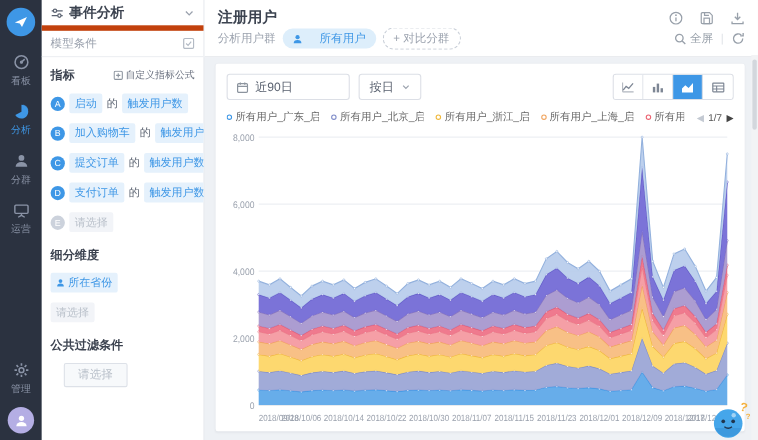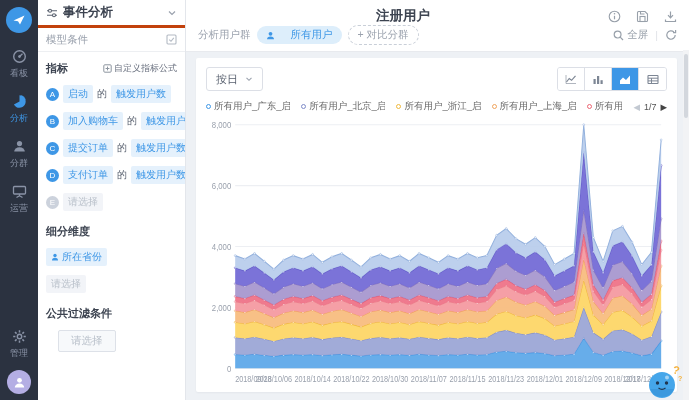--- a/index.html
+++ b/index.html
@@ -9,38 +9,38 @@
   
   .rail { width:38px; background:#2b3240; flex-shrink:0; display:flex; flex-direction:column; align-items:center; padding:7px 0 6px; }
   .logo { width:26px; height:26px; border-radius:50%; background:#3e97e6; display:flex; align-items:center; justify-content:center; margin-bottom:16px; cursor:pointer; }
   .rail-item { display:flex; flex-direction:column; align-items:center; gap:3px; margin-bottom:14px; color:#8a93a6; font-size:9px; cursor:pointer; }
   .rail-item.active { color:#3e97e6; }
   .rail-spacer { flex:1; }
   .avatar { width:24px; height:24px; border-radius:50%; background:#b4aee4; display:flex; align-items:center; justify-content:center; margin-top:8px; cursor:pointer; }
 
   
   .panel { width:148px; background:#fff; border-right:1px solid #e3e6eb; flex-shrink:0; display:flex; flex-direction:column; font-size:11px; }
-  .panel-header { height:28px; display:flex; align-items:center; gap:5px; padding:0 8px; border-bottom:3px solid #c2410c; }
+  .panel-header { height:28px; display:flex; align-items:center; gap:5px; padding:0 8px; border-bottom:5px solid #c2410c; }
   .panel-title { flex:1; font-size:12.5px; font-weight:bold; color:#3c4350; }
   .model-row { height:24px; display:flex; align-items:center; padding:0 8px; color:#9aa1ad; font-size:10.5px; border-bottom:1px solid #edeff2; }
   .model-row .spacer { flex:1; }
   .panel-body { padding:9px 8px; overflow:hidden; }
   .prow { display:flex; align-items:center; gap:4px; margin-bottom:9px; white-space:nowrap; }
   .sec-label { font-weight:bold; color:#3c4350; font-size:11px; }
   .tag { background:#e5f1fc; color:#3e97e6; padding:2px 5px; border-radius:2px; font-size:10px; cursor:pointer; display:inline-flex; align-items:center; gap:3px; }
   .tag.gray { background:#f2f4f8; color:#b9c0ca; }
   .badge { width:13px; height:13px; border-radius:50%; background:#3e97e6; color:#fff; font-size:8px; display:flex; align-items:center; justify-content:center; flex-shrink:0; }
   .badge.gray { background:#ccd2dc; }
   .conn { color:#5a6270; font-size:10px; }
   .formula { margin-left:auto; color:#6b7280; font-size:9px; display:flex; align-items:center; gap:2px; cursor:pointer; }
   .select-btn { border:1px solid #dde1e8; background:#f7f9fb; color:#b9c0ca; padding:3px 12px; border-radius:2px; margin-left:12px; font-size:10.5px; cursor:pointer; }
 
   
   .main { flex:1; min-width:0; display:flex; flex-direction:column; position:relative; }
-  .main-header { background:#fff; border-bottom:1px solid #e8eaee; padding:7px 12px 6px;text-align:center; }
+  .main-header { background:#fff; border-bottom:1px solid #e8eaee; padding:7px 12px 6px; }
   .mh-row1 { display:flex; align-items:center; height:18px; }
   .page-title { flex:1; font-size:13.5px; font-weight:bold; color:#3c4350; }
   .mh-icons { display:flex; gap:15px; color:#98a0aa; align-items:center; }
   .mh-icons svg { cursor:pointer; }
   .mh-row2 { display:flex; align-items:center; gap:6px; margin-top:0; font-size:10.5px; color:#9aa1ad; }
   .pill { background:#ddeefb; color:#3e97e6; border-radius:10px; padding:2px 9px; display:inline-flex; align-items:center; gap:16px; font-size:10.5px; cursor:pointer; }
   .pill.dashed { background:#fff; border:1px dashed #c9cfd8; color:#9aa1ad; }
   .mh-right { margin-left:auto; display:flex; align-items:center; gap:7px; color:#98a0aa; cursor:pointer; }
   .vdiv { color:#e0e3e8; }
 
@@ -257,20 +257,27 @@
         <svg width="12" height="12" viewBox="0 0 12 12" fill="none" stroke="currentColor">
             <path d="M10.2 6 a4.2 4.2 0 1 1 -1.3 -3" stroke-width="1.2"></path>
             <path d="M10.6 1 V3.6 H8" stroke-width="1.2"></path>
           </svg>
       </span>
     </div>
   </header>
 
   <section class="card">
     <div class="toolbar">
+      <div class="date-input">
+        <svg width="11" height="11" viewBox="0 0 11 11" fill="none" stroke="#8c949e">
+            <rect x="1" y="2" width="9" height="8" rx="1" stroke-width="1.1"></rect>
+            <path d="M1 4.5 H10 M3.5 1 V3 M7.5 1 V3" stroke-width="1.1"></path>
+          </svg>
+        <span>近90日</span>
+      </div>
       <div class="gran-select">
         <span>按日</span>
         <svg width="8" height="8" viewBox="0 0 8 8" fill="none" stroke="#9aa1ad">
             <path d="M1.5 2.8 L4 5.3 L6.5 2.8" stroke-width="1.1"></path>
           </svg>
       </div>
       <div class="chart-types">
         <span class="ct">
           <svg width="12" height="11" viewBox="0 0 12 11" fill="none" stroke="currentColor">
               <path d="M1 9.5 H11 M1 9.5 V1" stroke-width="1" opacity=".6"></path>

